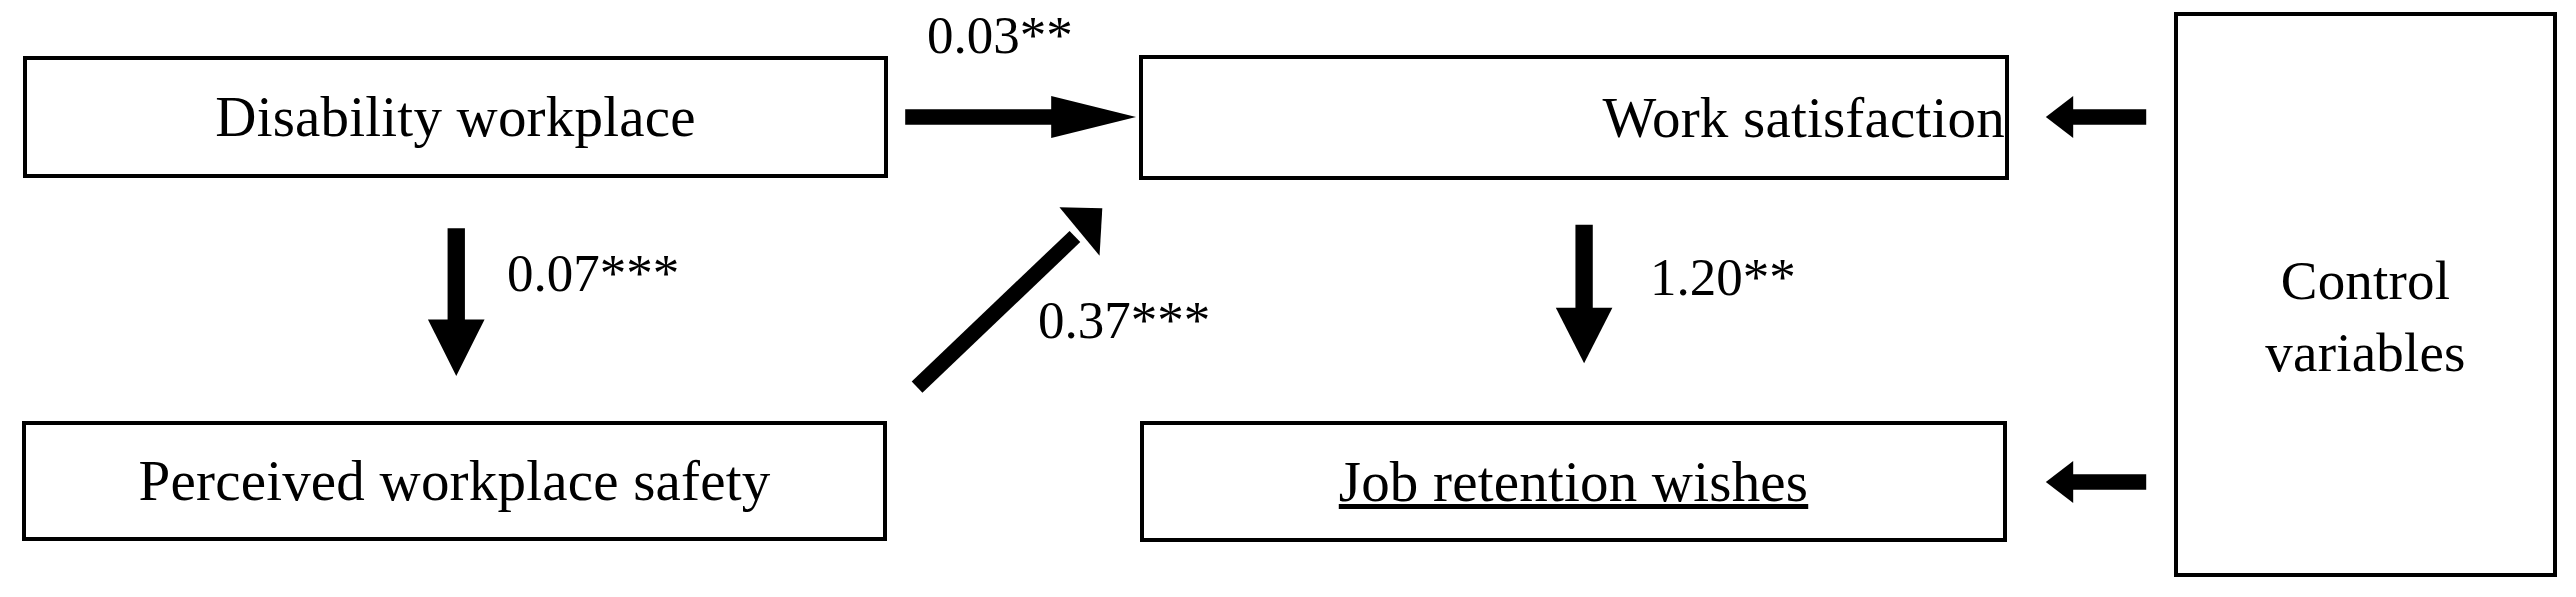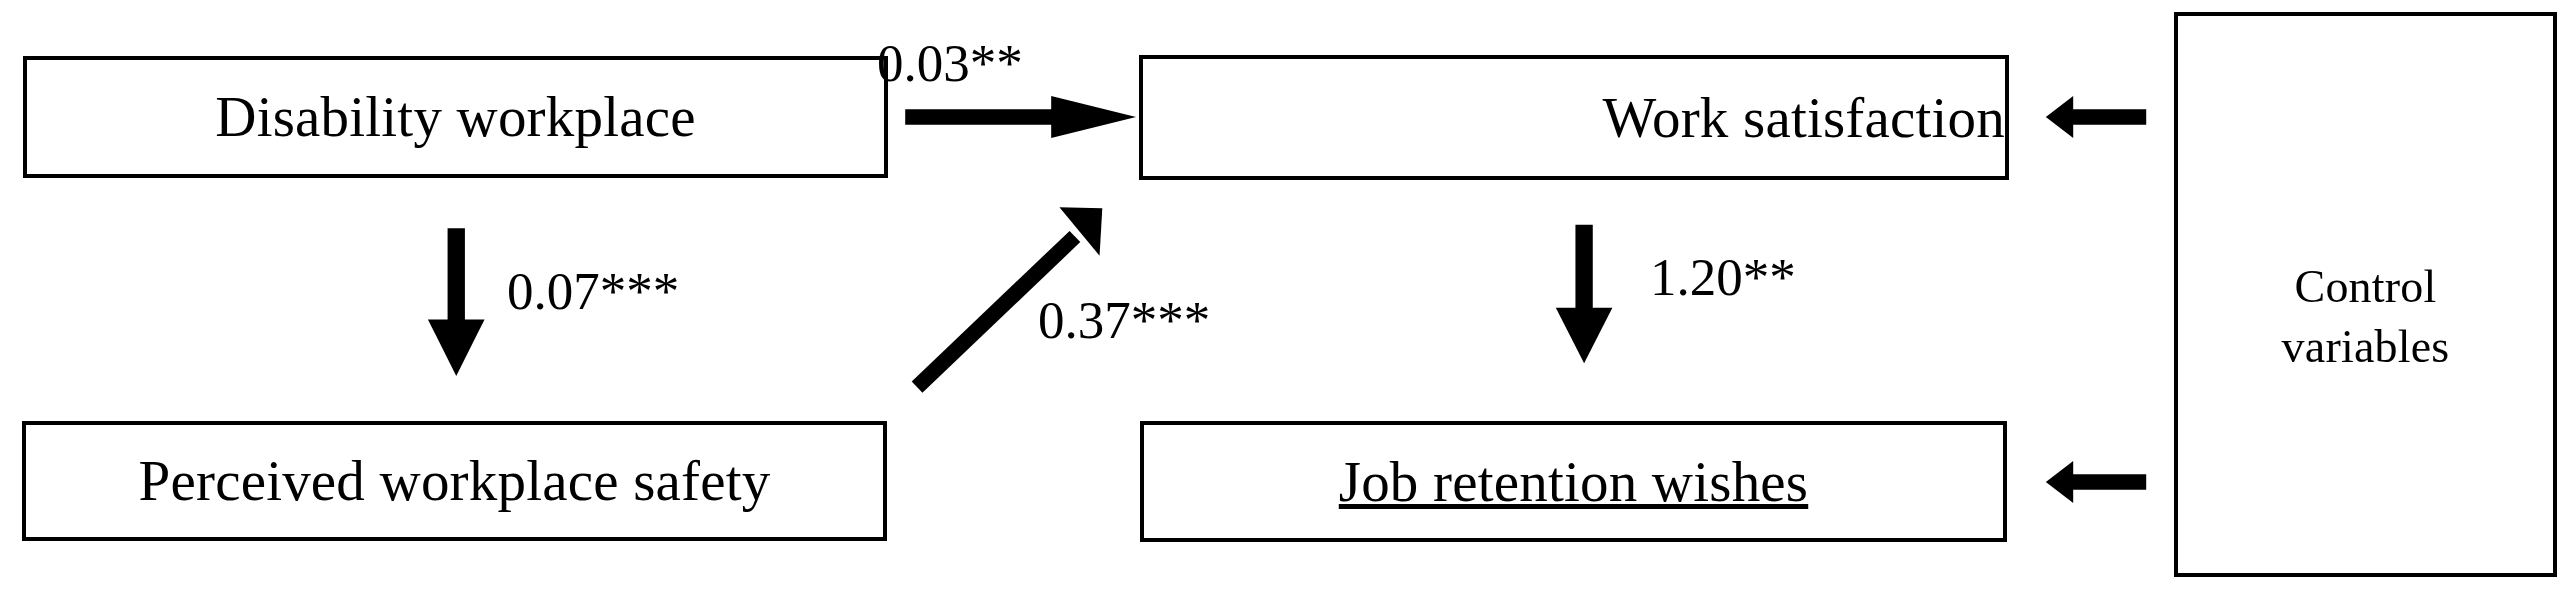--- a/index.html
+++ b/index.html
@@ -48,24 +48,24 @@
     height: 598px;
     pointer-events: none;
     overflow: visible;
   }
   
   #node-disability-facilities { left: 23px;   top: 56px;  width: 865px; height: 122px; }
   #node-work-satisfaction    { left: 1139px; top: 55px;  width: 870px; height: 125px; justify-content: flex-end; }
   #node-perceived-safety     { left: 22px;   top: 421px; width: 865px; height: 120px; }
   #node-job-retention        { left: 1140px; top: 421px; width: 867px; height: 121px; text-decoration: underline; }
   #node-control-variables    { left: 2174px; top: 12px;  width: 383px; height: 565px; }
-  #node-control-variables .node-label { font-size: 46px; line-height: 1.3; margin-top: 44px; }
+  #node-control-variables .node-label { font-size: 55px; line-height: 1.3; margin-top: 44px; }
   
-  #label-df-to-ws  { left: 877px; top: 9px; margin-top: 28px;  }
-  #label-df-to-pws { left: 507px;  top: 265px; }
+  #label-df-to-ws  { left: 927px; top: 9px;  }
+  #label-df-to-pws { left: 507px;  top: 247px; }
   #label-pws-to-ws { left: 1038px; top: 294px; }
   #label-ws-to-jrw { left: 1650px; top: 251px; }
 </style>
 </head>
 <body>
 
 <div id="diagram-root">
 
   <svg class="edge-svg" viewBox="0 0 2823 655" width="2576" height="598" xmlns="http://www.w3.org/2000/svg">
 

